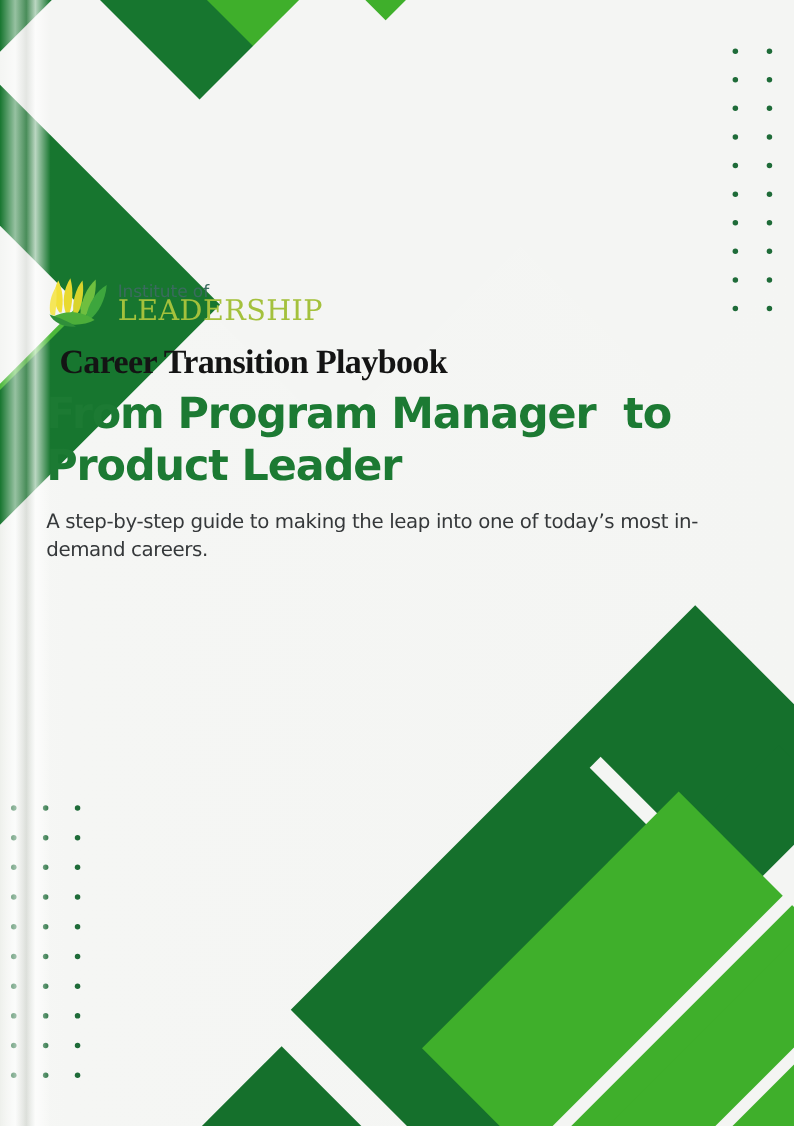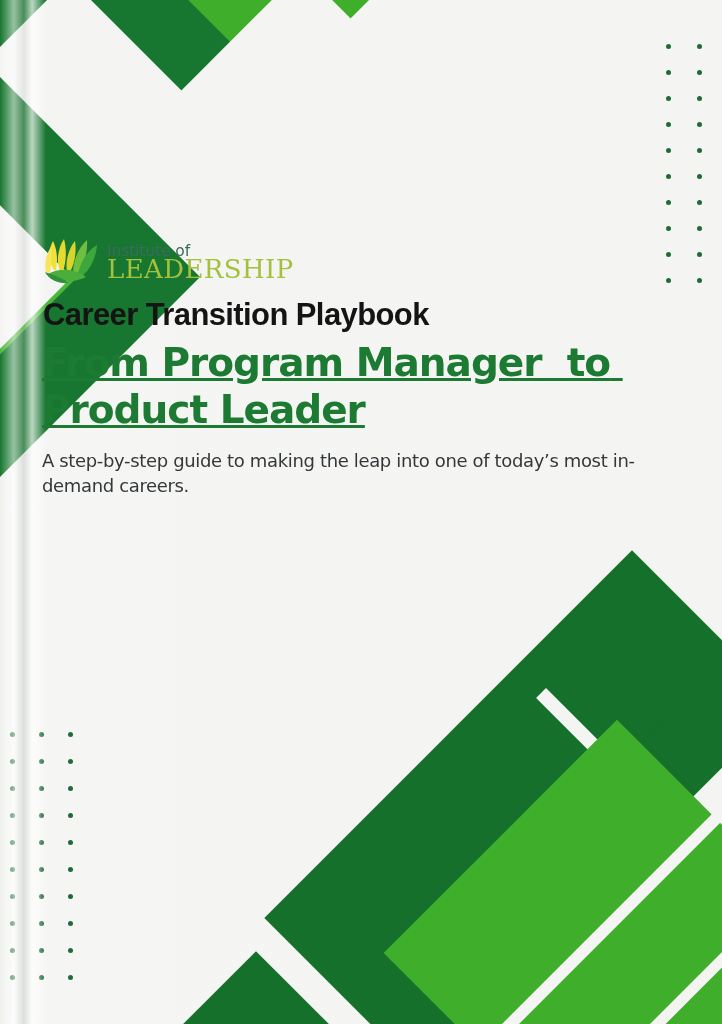--- a/index.html
+++ b/index.html
@@ -194,21 +194,21 @@
     grid-template-columns: repeat(3, 1fr);
     column-gap: 24px;
     row-gap: 22px;
   }
 
   
   #content {
     position: absolute;
     z-index: 8;
     left: 42px;
-    top: 232px;
+    top: 246px;
     width: 640px;
   }
 
   
   #logo {
     display: flex;
     align-items: flex-end;
     gap: 7px;
     margin-bottom: 14px;
   }
@@ -227,39 +227,38 @@
     font-size: 26px;
     color: #a4c13c;
     letter-spacing: 0.4px;
     display: block;
     line-height: 0.92;
     font-weight: 400;
   }
 
   
   #kicker {
-    font-family: Liberation Sans, sans-serif;
+    font-family: Liberation Serif, serif;
     font-weight: bold;
     font-size: 31px;
     color: #141414;
     letter-spacing: -0.6px;
-    margin: 0 0 6px 1px;
+    margin: 0 0 6px 12px;
     line-height: 1.12;
   }
   #headline {
     font-family: "DejaVu Sans", sans-serif;
     font-weight: bold;
     font-size: 39px;
     color: #1c7a33;
     letter-spacing: -1.0px;
     line-height: 1.22;
     margin: 0 0 14px 0;
     white-space: pre-wrap;
     max-width: 620px;
-    text-decoration: underline;
   }
   #subhead {
     font-family: "DejaVu Sans", sans-serif;
     font-size: 18px;
     color: #35383a;
     line-height: 1.42;
     letter-spacing: -0.35px;
     margin: 0;
     max-width: 640px;
   }

